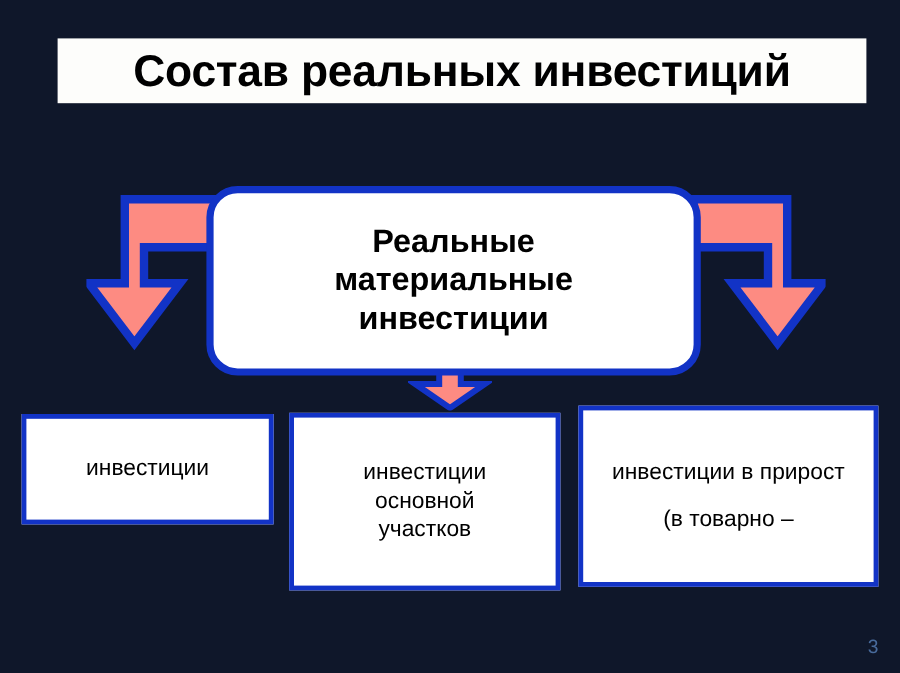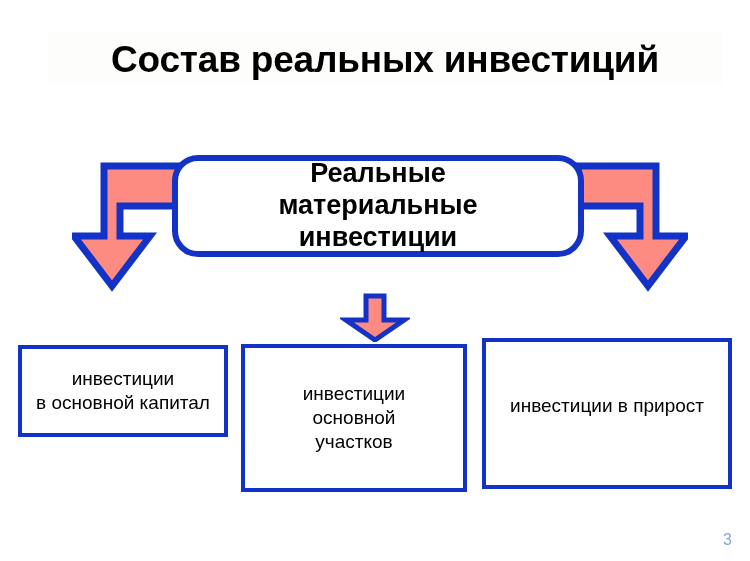--- a/index.html
+++ b/index.html
@@ -10,21 +10,21 @@
     width: 750px;
     height: 561px;
     background: #4f80bf;
     font-family: "Liberation Sans", sans-serif;
     overflow: hidden;
   }
   #slide {
     position: relative;
     width: 750px;
     height: 561px;
-    background: #ffffff;
+    background: #0f172a;
   }
 
   
   #title-bar {
     position: absolute;
     left: 48px;
     top: 32px;
     width: 674px;
     height: 54px;
     background: #fdfdfb;
@@ -41,21 +41,21 @@
     white-space: nowrap;
     line-height: 1;
   }
 
   
   #central-box {
     position: absolute;
     left: 172px;
     top: 155px;
     width: 412px;
-    height: 102px;
+    height: 158px;
     background: #ffffff;
     border: 6px solid #1233c6;
     border-radius: 26px;
     box-sizing: border-box;
     display: flex;
     flex-direction: column;
     align-items: center;
     justify-content: center;
   }
   #central-box .ln {
@@ -138,29 +138,29 @@
   </svg>
 
   <div id="central-box">
     <div class="ln">Реальные</div>
     <div class="ln">материальные</div>
     <div class="ln">инвестиции</div>
   </div>
 
   <div class="leaf-box" id="box-fixed-capital">
     <div class="ln">инвестиции</div>
-    <div class="ln">в основной капитал</div>
   </div>
 
   <div class="leaf-box" id="box-land">
     <div class="ln">инвестиции</div>
     <div class="ln">основной</div>
     <div class="ln">участков</div>
   </div>
 
   <div class="leaf-box" id="box-working-capital">
     <div class="ln">инвестиции в прирост</div>
     <div class="ln spacer"></div>
+    <div class="ln">(в товарно –</div>
   </div>
 
   <div id="page-number">3</div>
 
 </div>
 
 </body></html>

